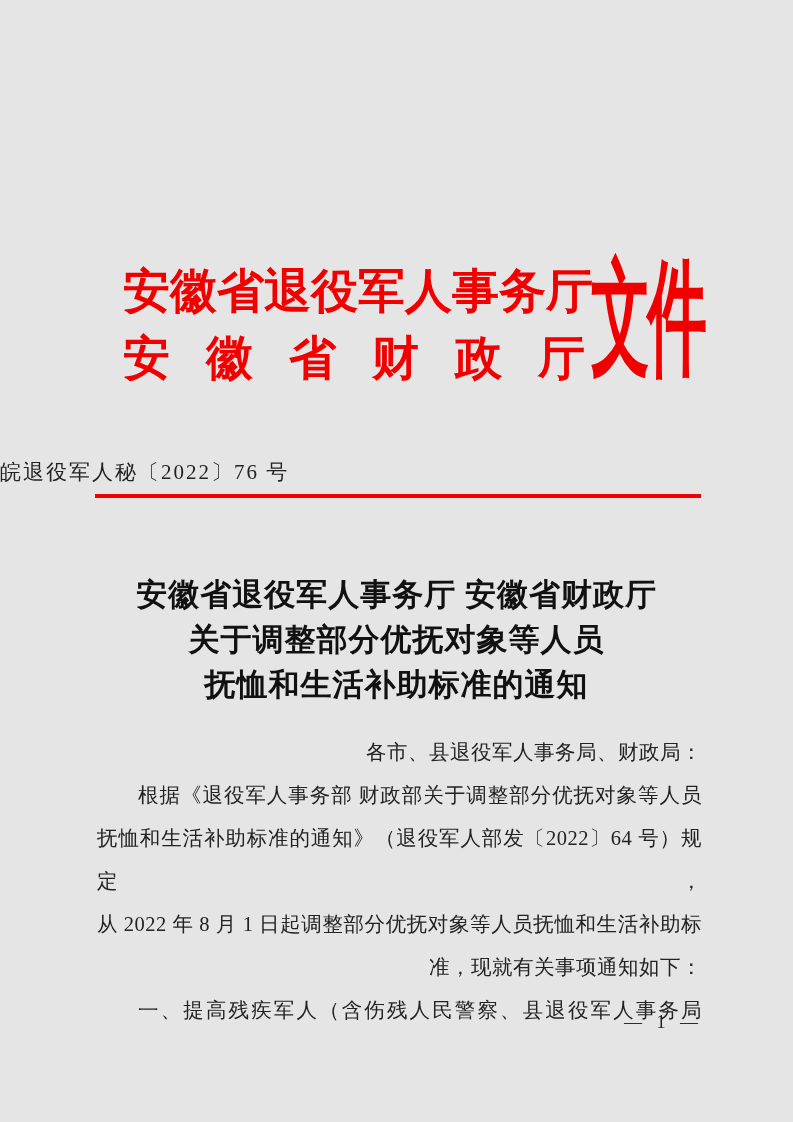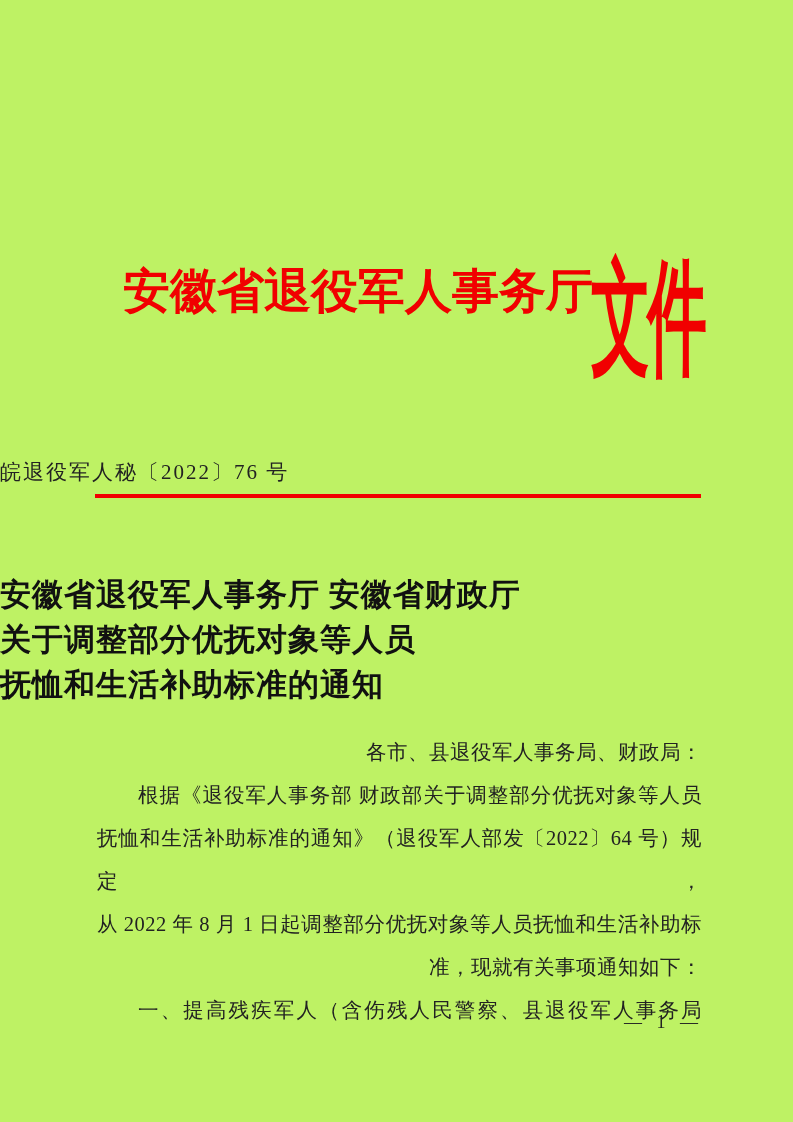--- a/index.html
+++ b/index.html
@@ -2,21 +2,21 @@
 <html><head>
 <meta charset="utf-8">
 <style>
   * { margin: 0; padding: 0; box-sizing: border-box; }
   html, body { background: #888; }
   .page {
     position: relative;
     width: 793px;
     height: 1122px;
     margin: 0 auto;
-    background: #bef264;
+    background: #e5e5e5;
     overflow: hidden;
     font-family: "Liberation Serif", "DejaVu Serif", serif;
     color: #1c1c1c;
   }
 
   
   .red-head {
     position: absolute;
     left: 123px;
     top: 258px;
@@ -75,20 +75,21 @@
     height: 4px;
     background: #f10000;
   }
 
   
   .title {
     position: absolute;
     left: 0;
     top: 572px;
     width: 100%;
+    text-align: center;
     font-weight: 700;
     font-size: 31px;
     line-height: 45px;
     letter-spacing: 1px;
     color: #111;
   }
 
   
   .body-text {
     position: absolute;
@@ -119,20 +120,21 @@
   }
 </style>
 </head>
 <body>
 
 <div class="page">
 
   <header class="red-head">
     <div class="agency">
       <span class="agency-line">安徽省退役军人事务厅</span>
+      <span class="agency-line">安徽省财政厅</span>
     </div>
     <div class="wenjian">文件</div>
   </header>
 
   <div class="doc-number">皖退役军人秘〔2022〕76 号</div>
 
   <div class="red-rule"></div>
 
   <div class="title">
     <div>安徽省退役军人事务厅 安徽省财政厅</div>

